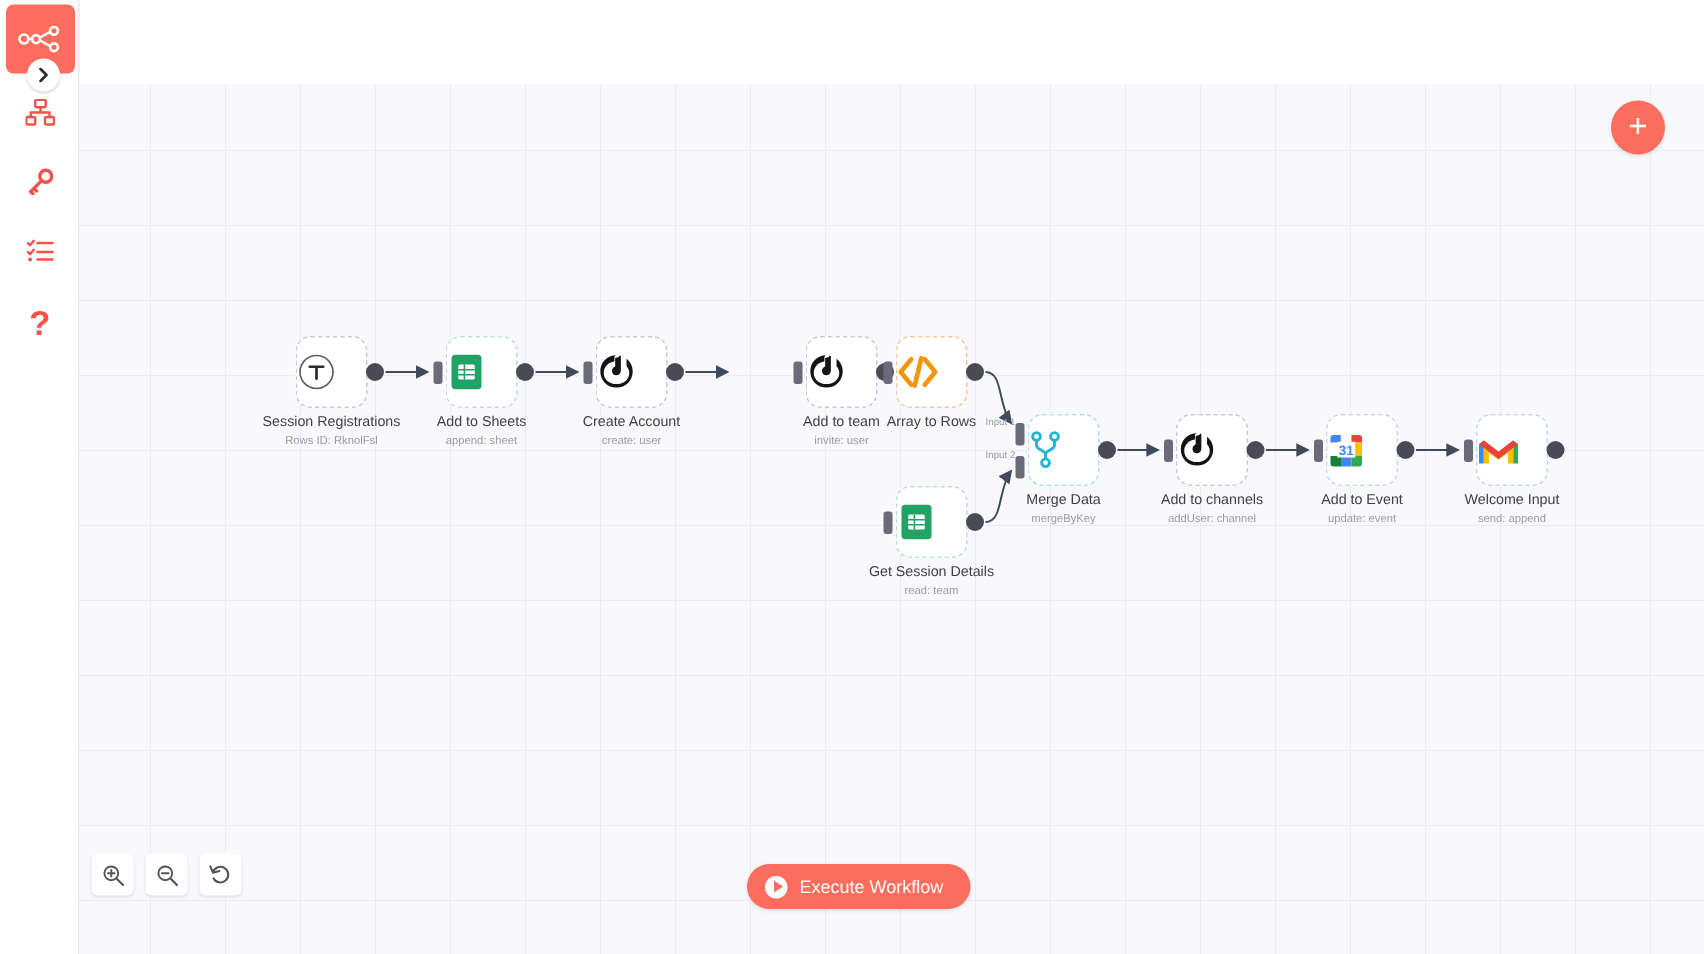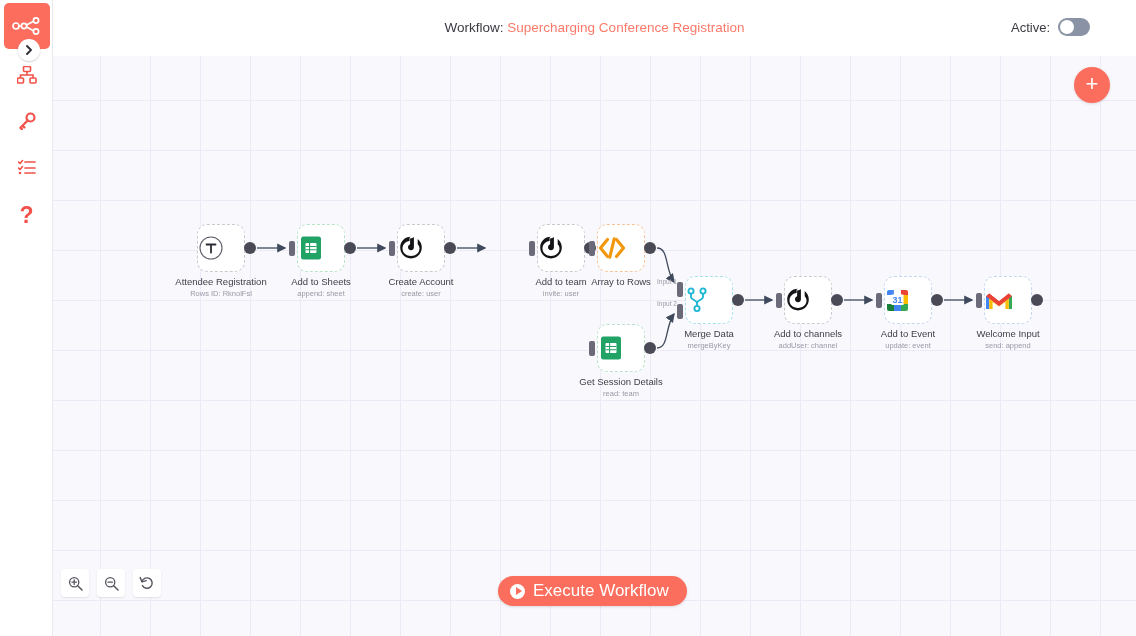--- a/index.html
+++ b/index.html
@@ -170,21 +170,21 @@
     display: flex; align-items: center; justify-content: center;
     box-shadow: 0 1px 2px rgba(0,0,0,.10);
     cursor: pointer;
   }
   #exec-btn {
     position: absolute; left: 445px; top: 520px;
     height: 30px; padding: 0 18px 0 12px;
     background: #fb6d5c; color: #fff;
     border: none; border-radius: 15px;
     display: flex; align-items: center; gap: 8px;
-    font-size: 17px; font-family: "Liberation Sans", sans-serif;
+    font-size: 12px; font-family: "Liberation Sans", sans-serif;
     cursor: pointer;
     box-shadow: 0 1px 3px rgba(0,0,0,.13);
   }
   .play-circle {
     width: 15px; height: 15px; border-radius: 50%;
     background: #ffffff;
     display: flex; align-items: center; justify-content: center;
   }
   .play-tri {
     width: 0; height: 0;
@@ -235,32 +235,20 @@
         <path d="M0.5 9 L2 10.5 L4.5 7.5" fill="none" stroke="#f2524a" stroke-width="1.6" stroke-linecap="round" stroke-linejoin="round"></path>
         <circle cx="2" cy="14" r="1.3" fill="#f2524a"></circle>
         <path d="M7 3 H17 M7 9 H17 M7 14 H17" stroke="#f2524a" stroke-width="1.7" stroke-linecap="round"></path>
       </svg>
     </div>
     <div class="side-item" data-idx="3">
       <span class="qmark">?</span>
     </div>
   </div>
 
-  <div id="header">
-    <div id="wf-title">
-      <span>Workflow:</span>
-      <span class="wf-name">Supercharging Conference Registration</span>
-    </div>
-    <div id="active-wrap">
-      <span id="active-label">Active:</span>
-      <div class="toggle">
-        <div class="knob"></div>
-      </div>
-    </div>
-  </div>
 
   <div id="canvas">
 
     <div id="add-fab">
       <span>+</span>
     </div>
 
     <svg id="edges">
       <defs>
         <marker id="arw" markerWidth="7" markerHeight="7" refX="6" refY="3.5" orient="auto">
@@ -284,21 +272,21 @@
 
       <div class="node" style="left:144px; top:168px;">
         <div class="node-box">
           <svg width="26" height="26" viewBox="0 0 26 26">
             <circle cx="13" cy="13" r="11" fill="none" stroke="#5e5e6b" stroke-width="1.1"></circle>
             <path d="M8.5 9.5 H17.5 M13 9.5 V17.5" stroke="#2b2b33" stroke-width="1.8" stroke-linecap="round"></path>
           </svg>
         </div>
         <div class="out-dot"></div>
         <div class="node-label">
-          <span>Attendee Registration</span>
+          <span>Session Registrations</span>
           <span class="node-sub">Rows ID: RknolFsl</span>
         </div>
       </div>
 
       <div class="node" style="left:244px; top:168px;">
         <div class="node-box green">
           <svg width="26" height="26" viewBox="0 0 26 26">
             <rect x="3" y="1.5" width="20" height="23" rx="2.5" fill="#21a366"></rect>
             <rect x="7.5" y="8" width="11" height="10" rx="1" fill="#ffffff"></rect>
             <path d="M7.5 11.5 H18.5 M7.5 14.8 H18.5 M11.6 8 V18" stroke="#21a366" stroke-width="1.1"></path>

